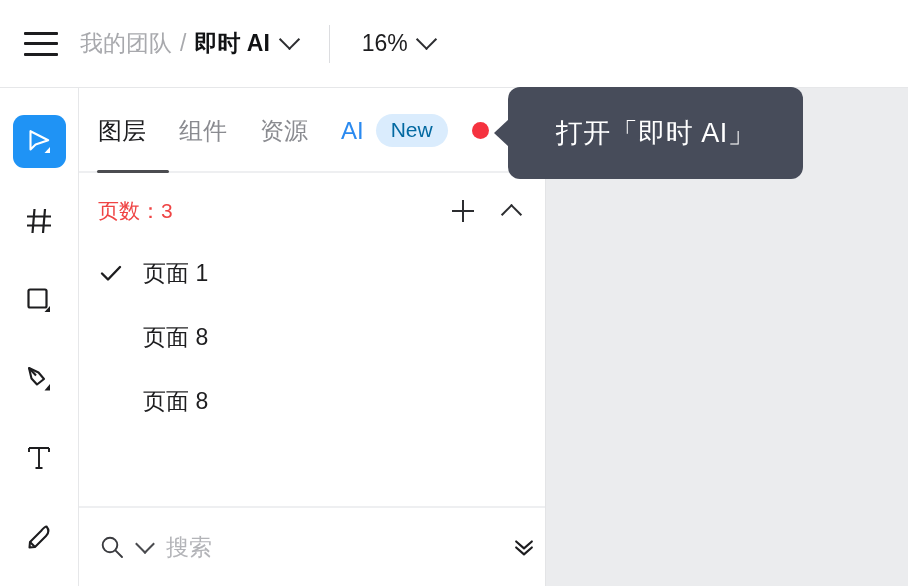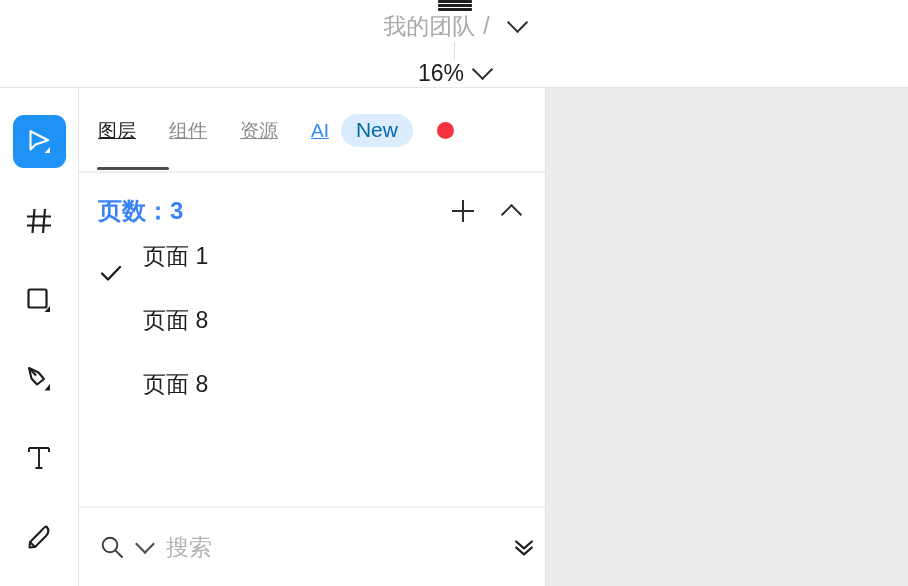--- a/index.html
+++ b/index.html
@@ -25,21 +25,20 @@
   .topbar {
     position: absolute;
     left: 0; top: 0;
     width: 908px;
     height: 88px;
     background: #ffffff;
     border-bottom: 1px solid #e6e7e9;
     box-sizing: border-box;
     display: flex;
     align-items: center;
-    flex-direction: column;
   }
   .hamburger {
     width: 34px;
     height: 24px;
     margin-left: 24px;
     margin-right: 22px;
     display: flex;
     flex-direction: column;
     justify-content: space-between;
     cursor: pointer;
@@ -152,28 +151,27 @@
   }
   .tabs::after {
     content: "";
     position: absolute;
     left: 0; bottom: 0;
     width: 100%;
     height: 2px;
     background: #eeeff1;
   }
   .tab {
-    font-size: 19px;
+    font-size: 24px;
     color: #8a8b90;
     margin-right: 33px;
     cursor: pointer;
     white-space: nowrap;
     position: relative;
     line-height: 1;
-    text-decoration: underline;
   }
   .tab.active {
     color: #1d1d1f;
     font-weight: 400;
   }
   .tab.active::after {
     content: "";
     position: absolute;
     left: -1px;
     bottom: -30px;
@@ -209,24 +207,23 @@
   
   .pages-header {
     height: 60px;
     display: flex;
     align-items: center;
     padding: 0 19px 0 19px;
     box-sizing: border-box;
     margin-top: 8px;
   }
   .pages-count {
-    font-size: 24px;
-    color: #3b82f6;
+    font-size: 21px;
+    color: #ef4444;
     flex: 1;
-    font-weight: bold;
   }
   .icon-btn {
     width: 30px;
     height: 30px;
     display: flex;
     align-items: center;
     justify-content: center;
     cursor: pointer;
     margin-left: 18px;
   }
@@ -247,20 +244,21 @@
     height: 13px;
     border-left: 2.3px solid #2c2d30;
     border-top: 2.3px solid #2c2d30;
     transform: rotate(45deg);
     position: relative;
     top: 3px;
   }
   .page-row {
     height: 64px;
     display: flex;
+    align-items: center;
     padding-left: 19px;
     box-sizing: border-box;
     cursor: pointer;
   }
   .check-slot {
     width: 45px;
     display: flex;
     align-items: center;
     flex-shrink: 0;
   }
@@ -362,20 +360,21 @@
 
     <div class="hamburger">
       <span></span>
       <span></span>
       <span></span>
     </div>
 
     <div class="breadcrumb">
       <span class="bc-team">我的团队</span>
       <span class="bc-sep">/</span>
+      <span class="bc-file">即时 AI</span>
       <span class="bc-chev-wrap">
         <span class="chev"></span>
       </span>
     </div>
 
     <div class="divider-v"></div>
 
     <div class="zoomctl">
       <span>16%</span>
       <span class="chev"></span>
@@ -477,14 +476,18 @@
       <span class="search-input-text">搜索</span>
       <svg class="dbl-chev" width="26" height="26" viewBox="0 0 26 26">
         <path d="M4.5 7 L13 14.5 L21.5 7" fill="none" stroke="#1d1d1f" stroke-width="2.3" stroke-linecap="round" stroke-linejoin="round"></path>
         <path d="M4.5 13.5 L13 21 L21.5 13.5" fill="none" stroke="#1d1d1f" stroke-width="2.3" stroke-linecap="round" stroke-linejoin="round"></path>
       </svg>
     </div>
   </div>
 
   <div class="canvas"></div>
 
+  <div class="tooltip">
+    <div class="tooltip-arrow"></div>
+    <div class="tooltip-text">打开「即时 AI」</div>
+  </div>
 
 </div>
 
 </body></html>

